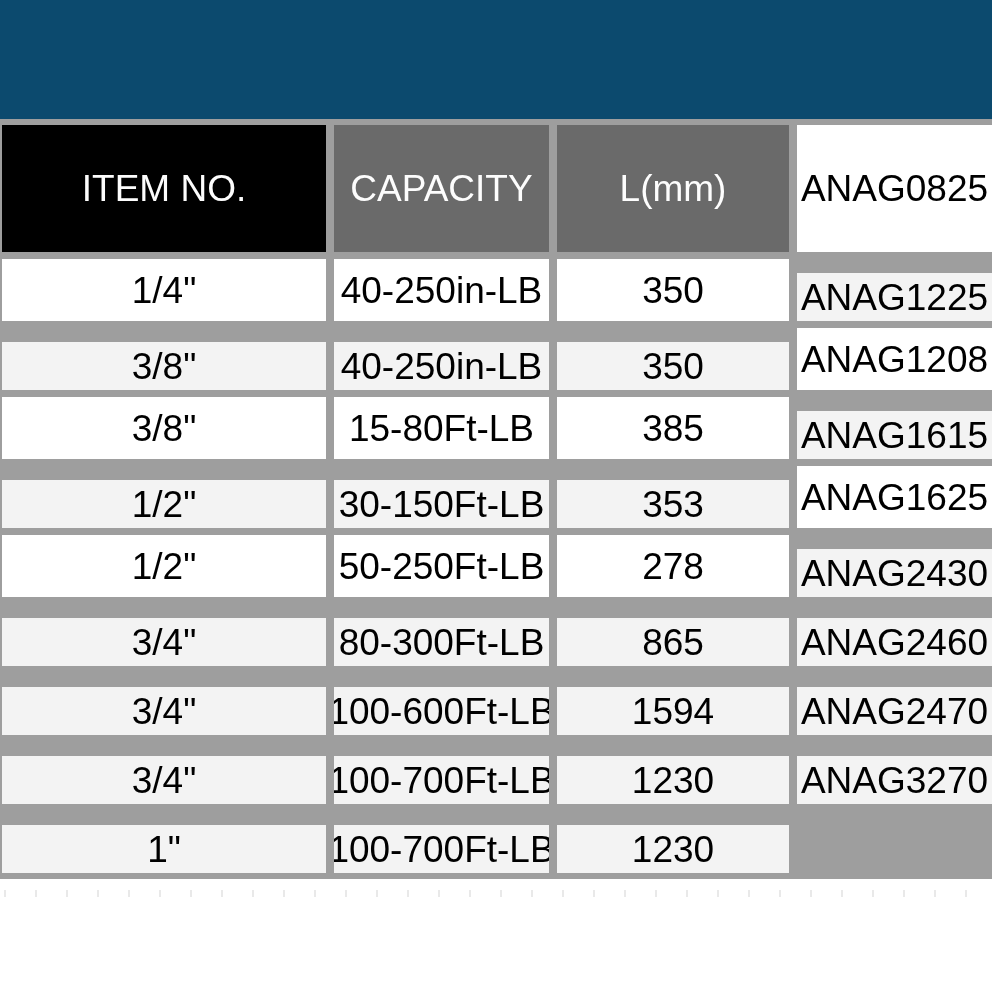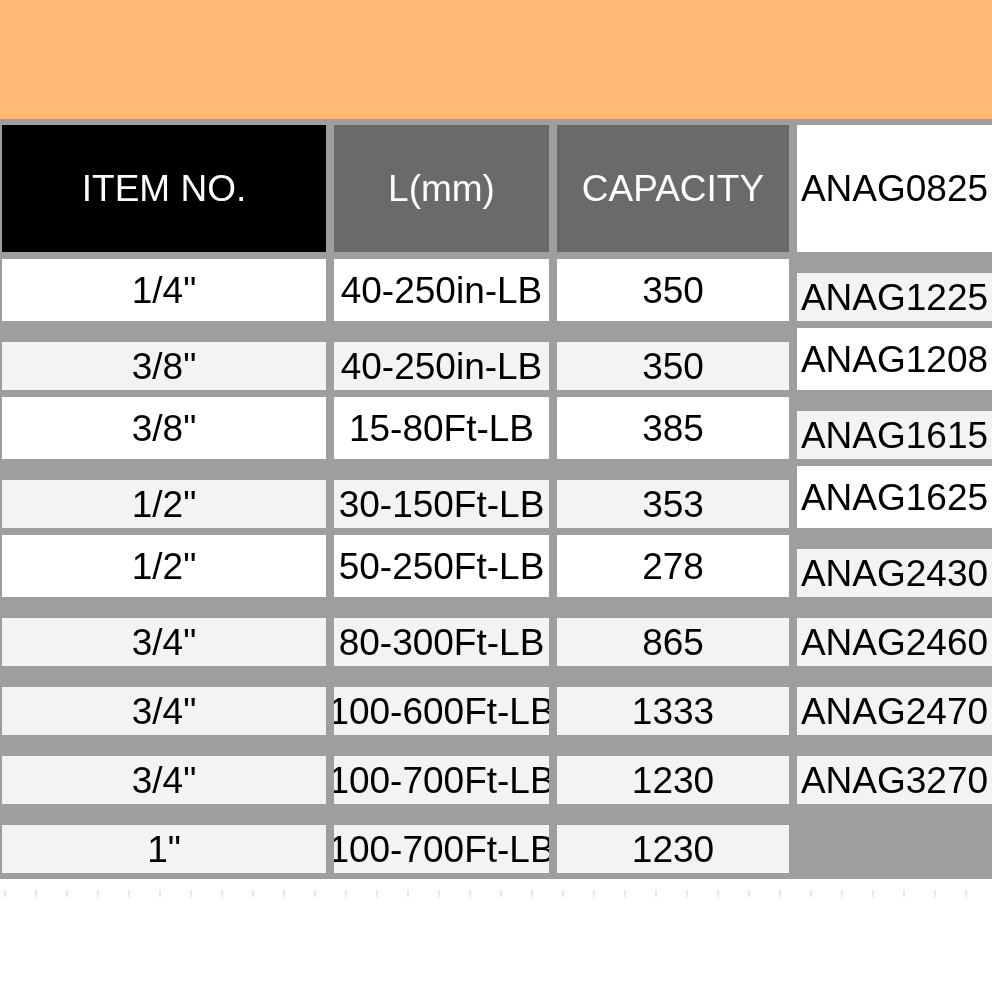--- a/index.html
+++ b/index.html
@@ -9,21 +9,21 @@
     width: 992px;
     height: 992px;
     font-family: "Liberation Sans", sans-serif;
     overflow: hidden;
     position: relative;
   }
   .page {
     position: relative;
     width: 992px;
     height: 860px;
-    background: #fdba74;
+    background: #0c4a6e;
   }
   .spec-table {
     position: absolute;
     top: 119px;
     left: 0;
     width: 992px;
     box-sizing: border-box;
     background: var(--border, #9e9e9e);
     display: grid;
     grid-template-columns: 324px 215px 232px 195px;
@@ -74,22 +74,22 @@
   }
 </style>
 </head>
 <body>
 
 <div class="page">
 
   <div class="spec-table">
 
     <div class="cell header item-col">ITEM NO.</div>
+    <div class="cell header">CAPACITY</div>
     <div class="cell header">L(mm)</div>
-    <div class="cell header">CAPACITY</div>
 
     <div class="row">
       <div class="cell item">ANAG0825</div>
       <div class="cell">1/4"</div>
       <div class="cell">40-250in-LB</div>
       <div class="cell">350</div>
     </div>
 
     <div class="row shaded">
       <div class="cell item">ANAG1225</div>
@@ -123,21 +123,21 @@
       <div class="cell item">ANAG2430</div>
       <div class="cell">3/4"</div>
       <div class="cell">80-300Ft-LB</div>
       <div class="cell">865</div>
     </div>
 
     <div class="row shaded">
       <div class="cell item">ANAG2460</div>
       <div class="cell">3/4"</div>
       <div class="cell">100-600Ft-LB</div>
-      <div class="cell">1333</div>
+      <div class="cell">1594</div>
     </div>
 
     <div class="row shaded">
       <div class="cell item">ANAG2470</div>
       <div class="cell">3/4"</div>
       <div class="cell">100-700Ft-LB</div>
       <div class="cell">1230</div>
     </div>
 
     <div class="row shaded">

